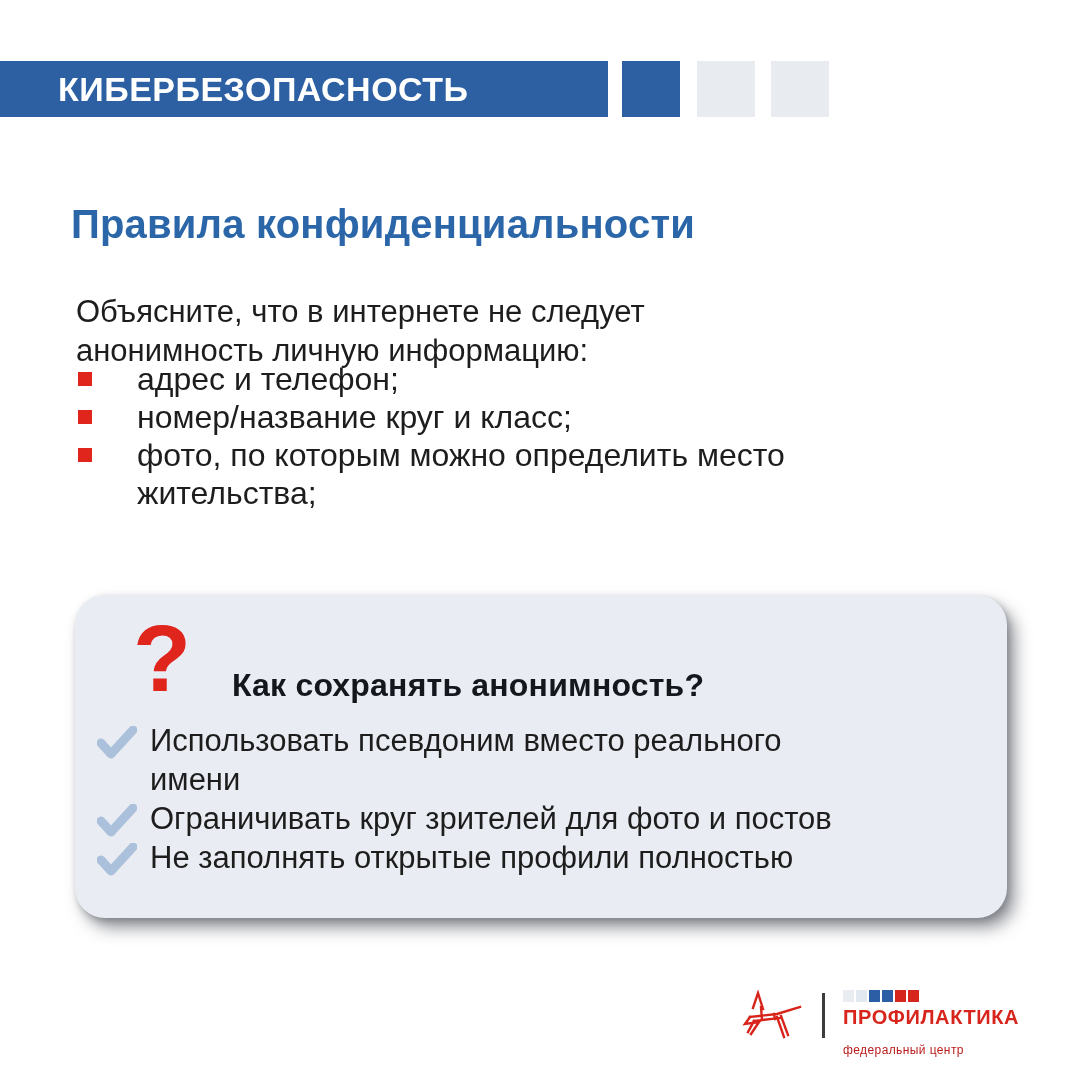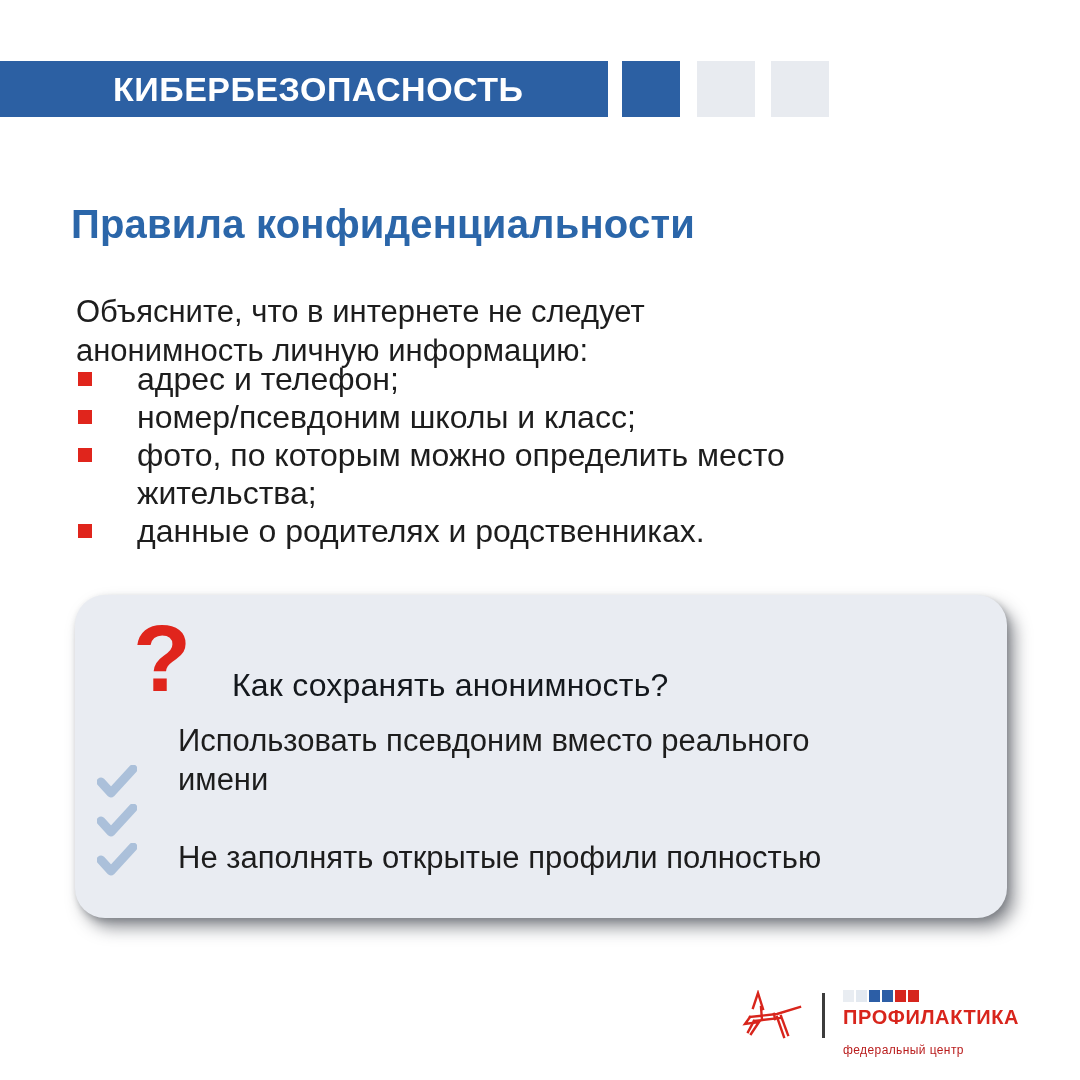--- a/index.html
+++ b/index.html
@@ -12,21 +12,21 @@
     font-family:"Liberation Sans", sans-serif;
     color:#1d1d1d;
   }
 
   
   .header-bar {
     position:absolute; left:0; top:61px;
     width:608px; height:56px;
     background:#2c60a3;
     display:flex; align-items:center;
-    padding-left:113px;
+    padding-left:58px;
   }
   .header-bar .bar-label {
     color:#ffffff; font-size:34px; font-weight:800;
     letter-spacing:0.5px; white-space:nowrap;
   }
   .decor-sq {
     position:absolute; top:61px; width:58px; height:56px;
   }
   .decor-sq.blue { background:#2c60a3; }
   .decor-sq.gray { background:#e8ebf0; }
@@ -72,28 +72,28 @@
     border-radius:30px;
     box-shadow:8px 10px 16px rgba(45,50,60,0.50), 2px 3px 6px rgba(45,50,60,0.25);
   }
   .q-mark {
     position:absolute; left:58px; top:16px;
     font-size:95px; line-height:95px; font-weight:900;
     color:#e0251c;
   }
   .tip-heading {
     position:absolute; left:157px; top:72px;
-    font-size:32px; font-weight:400; color:#14181d;
+    font-size:32px; font-weight:700; color:#14181d;
     letter-spacing:0.2px;
   }
   .check-list {
     position:absolute; left:22px; top:126px; width:888px;
   }
   .check-row {
-    display:flex; align-items:flex-end;gap:28px;
+    display:flex; align-items:flex-start;
   }
   .check-row .check-icon {
     flex:0 0 40px; width:40px; height:34px; margin-top:5px;
   }
   .check-row .check-text {
     margin-left:13px;
     font-size:31px; line-height:39px; color:#1d1d1d;
     white-space:pre-line;
   }
 
@@ -133,42 +133,42 @@
   <div class="decor-sq blue sq1"></div>
   <div class="decor-sq gray sq2"></div>
   <div class="decor-sq gray sq3"></div>
 
   <h1 class="page-title">Правила конфиденциальности</h1>
   <p class="intro">Объясните, что в интернете не следует
 анонимность личную информацию:</p>
 
   <ul class="bullet-list">
     <li>адрес и телефон;</li>
-    <li>номер/псевдоним школы и класс;</li>
+    <li>номер/название круг и класс;</li>
     <li>фото, по которым можно определить место
 жительства;</li>
-    <li>данные о родителях и родственниках.</li>
   </ul>
 
   <div class="tip-box">
     <div class="q-mark">?</div>
     <div class="tip-heading">Как сохранять анонимность?</div>
 
     <div class="check-list">
       <div class="check-row">
         <svg class="check-icon" viewBox="0 0 40 34">
           <polyline points="4,17 14,28 36,4" fill="none" stroke="#abc0da" stroke-width="9" stroke-linecap="round" stroke-linejoin="round"></polyline>
         </svg>
         <span class="check-text">Использовать псевдоним вместо реального
 имени</span>
       </div>
       <div class="check-row">
         <svg class="check-icon" viewBox="0 0 40 34">
           <polyline points="4,17 14,28 36,4" fill="none" stroke="#abc0da" stroke-width="9" stroke-linecap="round" stroke-linejoin="round"></polyline>
         </svg>
+        <span class="check-text">Ограничивать круг зрителей для фото и постов</span>
       </div>
       <div class="check-row">
         <svg class="check-icon" viewBox="0 0 40 34">
           <polyline points="4,17 14,28 36,4" fill="none" stroke="#abc0da" stroke-width="9" stroke-linecap="round" stroke-linejoin="round"></polyline>
         </svg>
         <span class="check-text">Не заполнять открытые профили полностью</span>
       </div>
     </div>
   </div>
 

